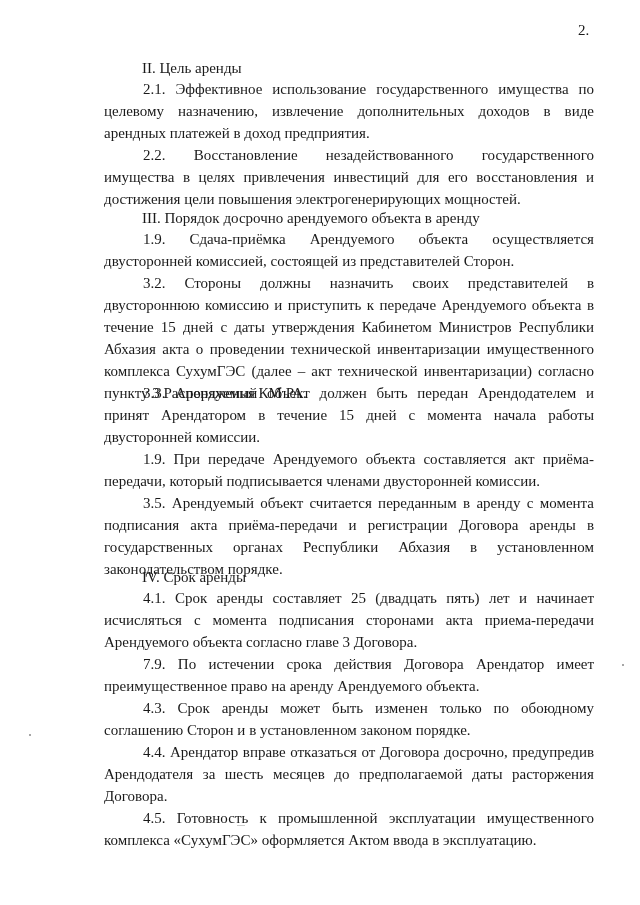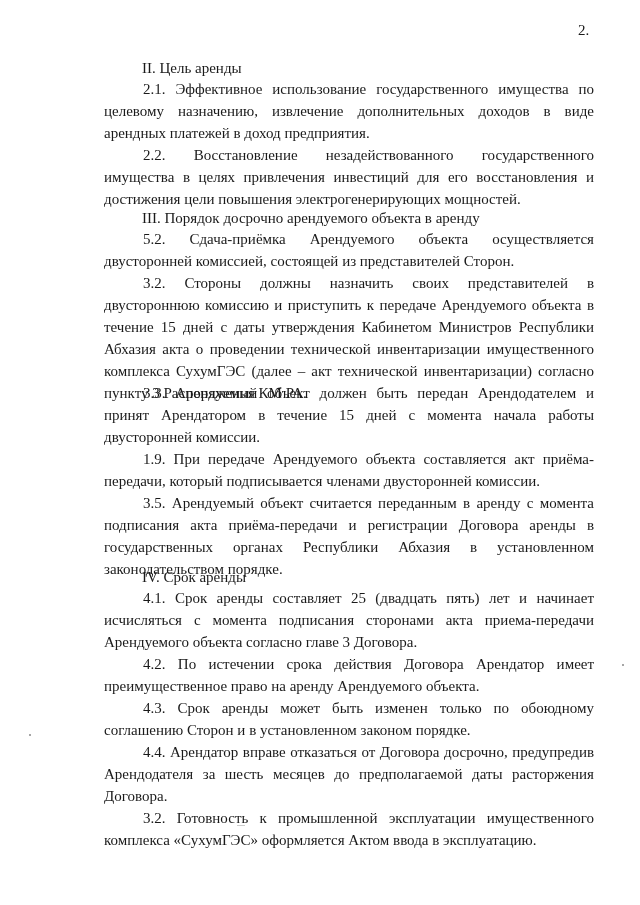--- a/index.html
+++ b/index.html
@@ -22,31 +22,31 @@
 <body>
 
 <div>
   <div class="page-number">2.</div>
 
   <div class="section-title" style="top:60px">II. Цель аренды</div>
   <p class="para" style="top:78px">2.1. Эффективное использование государственного имущества по целевому назначению, извлечение дополнительных доходов в виде арендных платежей в доход предприятия.</p>
   <p class="para" style="top:144px">2.2. Восстановление незадействованного государственного имущества в целях привлечения инвестиций для его восстановления и достижения цели повышения электрогенерирующих мощностей.</p>
 
   <div class="section-title" style="top:210px">III. Порядок досрочно арендуемого объекта в аренду</div>
-  <p class="para" style="top:228px">5.2. Сдача-приёмка Арендуемого объекта осуществляется двусторонней комиссией, состоящей из представителей Сторон.</p>
+  <p class="para" style="top:228px">1.9. Сдача-приёмка Арендуемого объекта осуществляется двусторонней комиссией, состоящей из представителей Сторон.</p>
   <p class="para" style="top:272px">3.2. Стороны должны назначить своих представителей в двустороннюю комиссию и приступить к передаче Арендуемого объекта в течение 15 дней с даты утверждения Кабинетом Министров Республики Абхазия акта о проведении технической инвентаризации имущественного комплекса СухумГЭС (далее – акт технической инвентаризации) согласно пункту 3 Распоряжения КМ РА.</p>
   <p class="para" style="top:382px">3.3. Арендуемый объект должен быть передан Арендодателем и принят Арендатором в течение 15 дней с момента начала работы двусторонней комиссии.</p>
   <p class="para" style="top:448px">1.9. При передаче Арендуемого объекта составляется акт приёма-передачи, который подписывается членами двусторонней комиссии.</p>
   <p class="para" style="top:492px">3.5. Арендуемый объект считается переданным в аренду с момента подписания акта приёма-передачи и регистрации Договора аренды в государственных органах Республики Абхазия в установленном законодательством порядке.</p>
 
   <div class="section-title" style="top:569px">IV. Срок аренды</div>
   <p class="para" style="top:587px">4.1. Срок аренды составляет 25 (двадцать пять) лет и начинает исчисляться с момента подписания сторонами акта приема-передачи Арендуемого объекта согласно главе 3 Договора.</p>
-  <p class="para" style="top:653px">4.2. По истечении срока действия Договора Арендатор имеет преимущественное право на аренду Арендуемого объекта.</p>
+  <p class="para" style="top:653px">7.9. По истечении срока действия Договора Арендатор имеет преимущественное право на аренду Арендуемого объекта.</p>
   <p class="para" style="top:697px">4.3. Срок аренды может быть изменен только по обоюдному соглашению Сторон и в установленном законом порядке.</p>
   <p class="para" style="top:741px">4.4. Арендатор вправе отказаться от Договора досрочно, предупредив Арендодателя за шесть месяцев до предполагаемой даты расторжения Договора.</p>
-  <p class="para" style="top:807px">3.2. Готовность к промышленной эксплуатации имущественного комплекса «СухумГЭС» оформляется Актом ввода в эксплуатацию.</p>
+  <p class="para" style="top:807px">4.5. Готовность к промышленной эксплуатации имущественного комплекса «СухумГЭС» оформляется Актом ввода в эксплуатацию.</p>
 
   <div class="speck" style="left:29px;top:734px;width:2px;height:2px"></div>
   <div class="speck" style="left:622px;top:664px;width:2px;height:2px"></div>
   <div class="dash" style="left:237px;top:825px"></div>
 </div>
 
 <style>.para{margin:0;}</style>
 
 </body></html>

